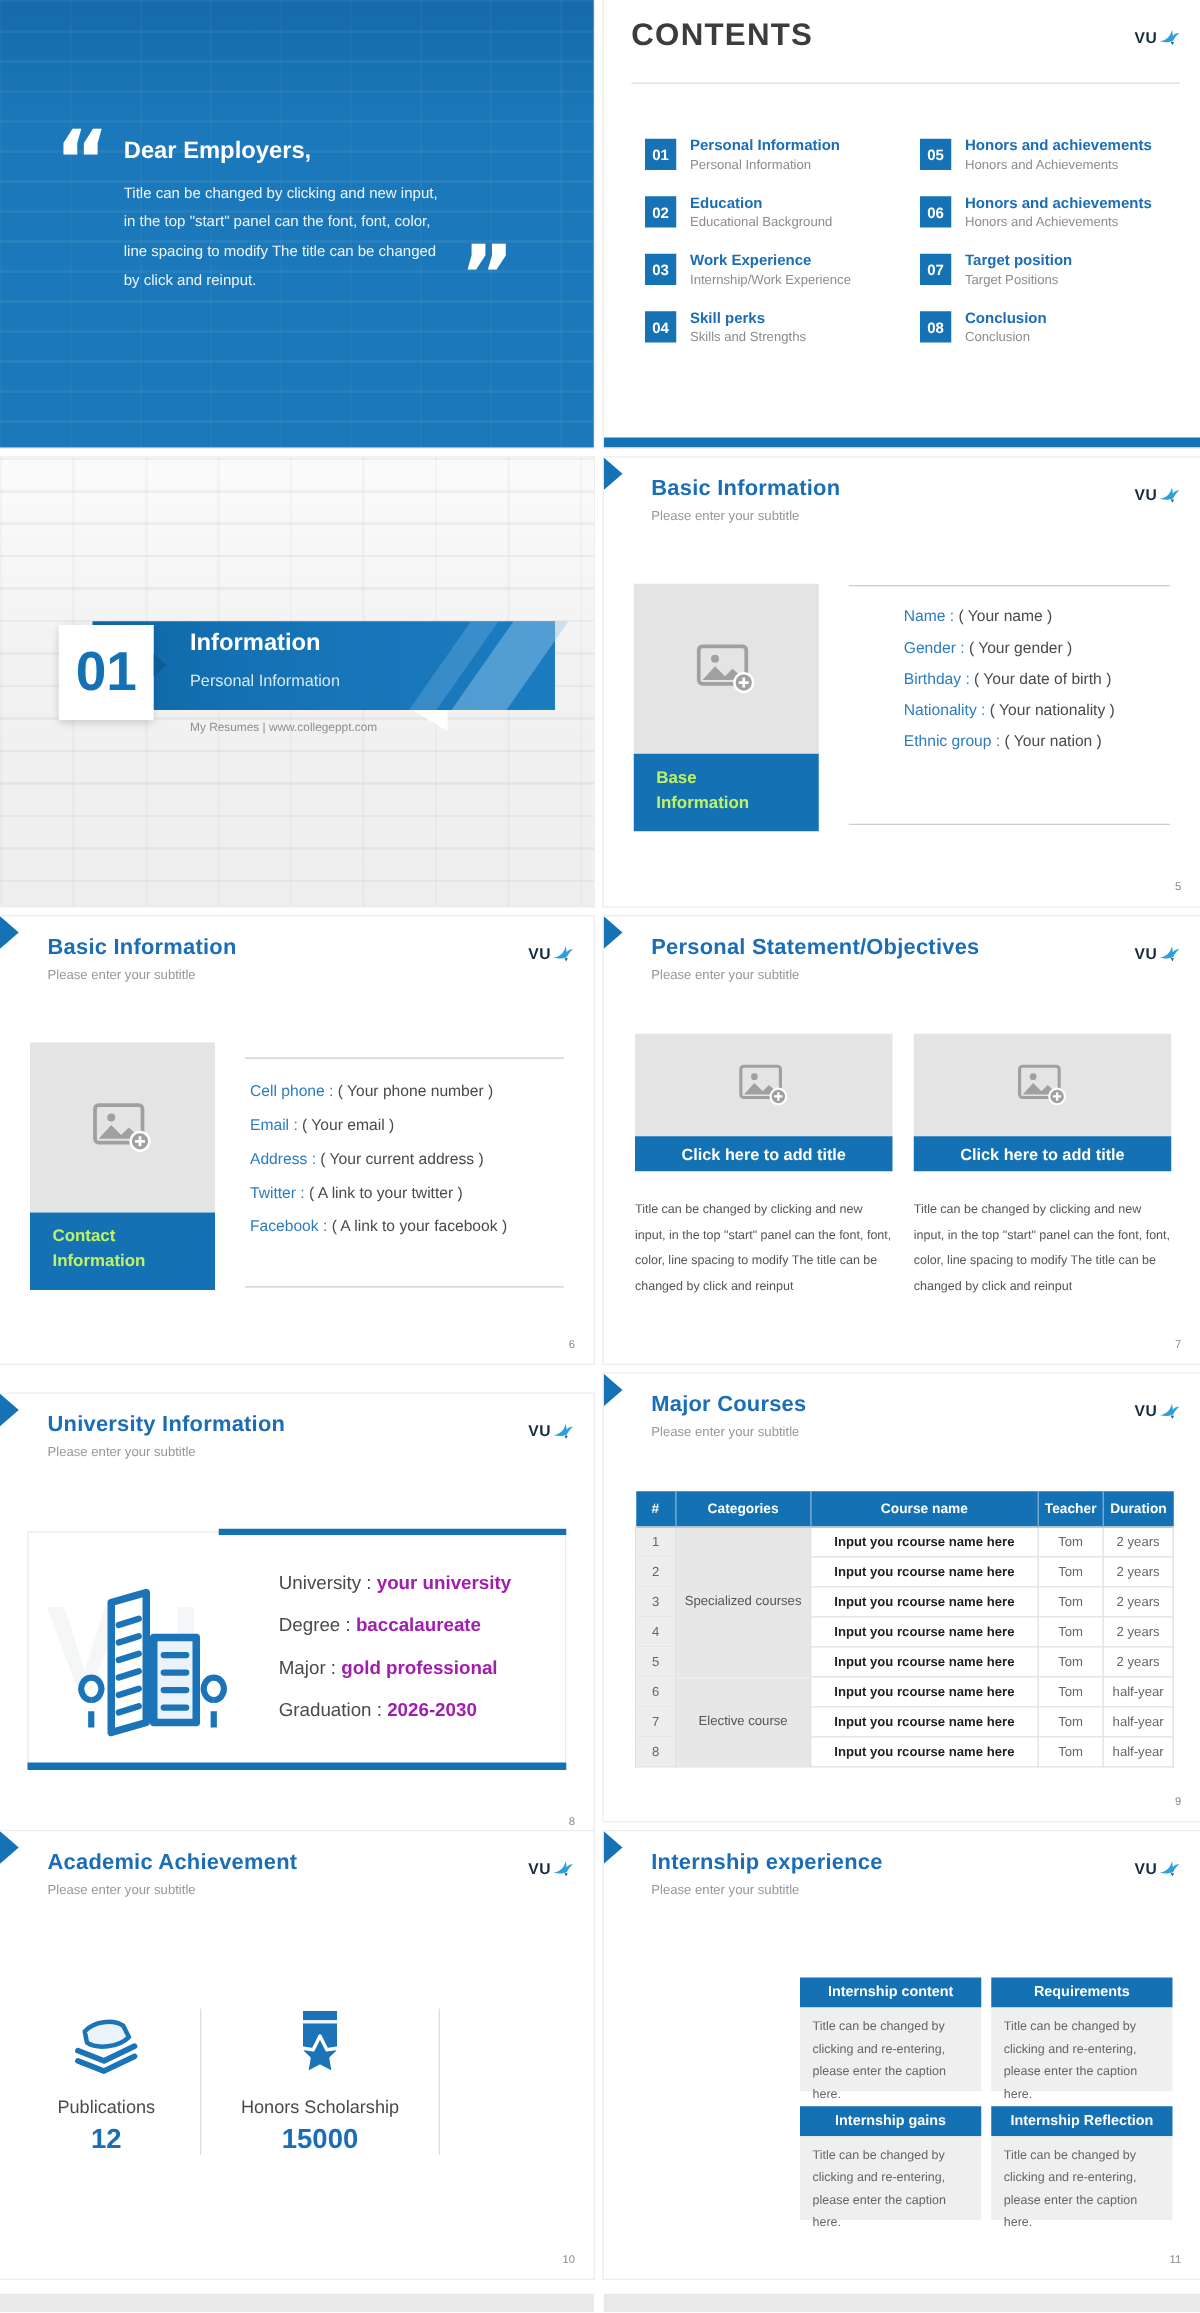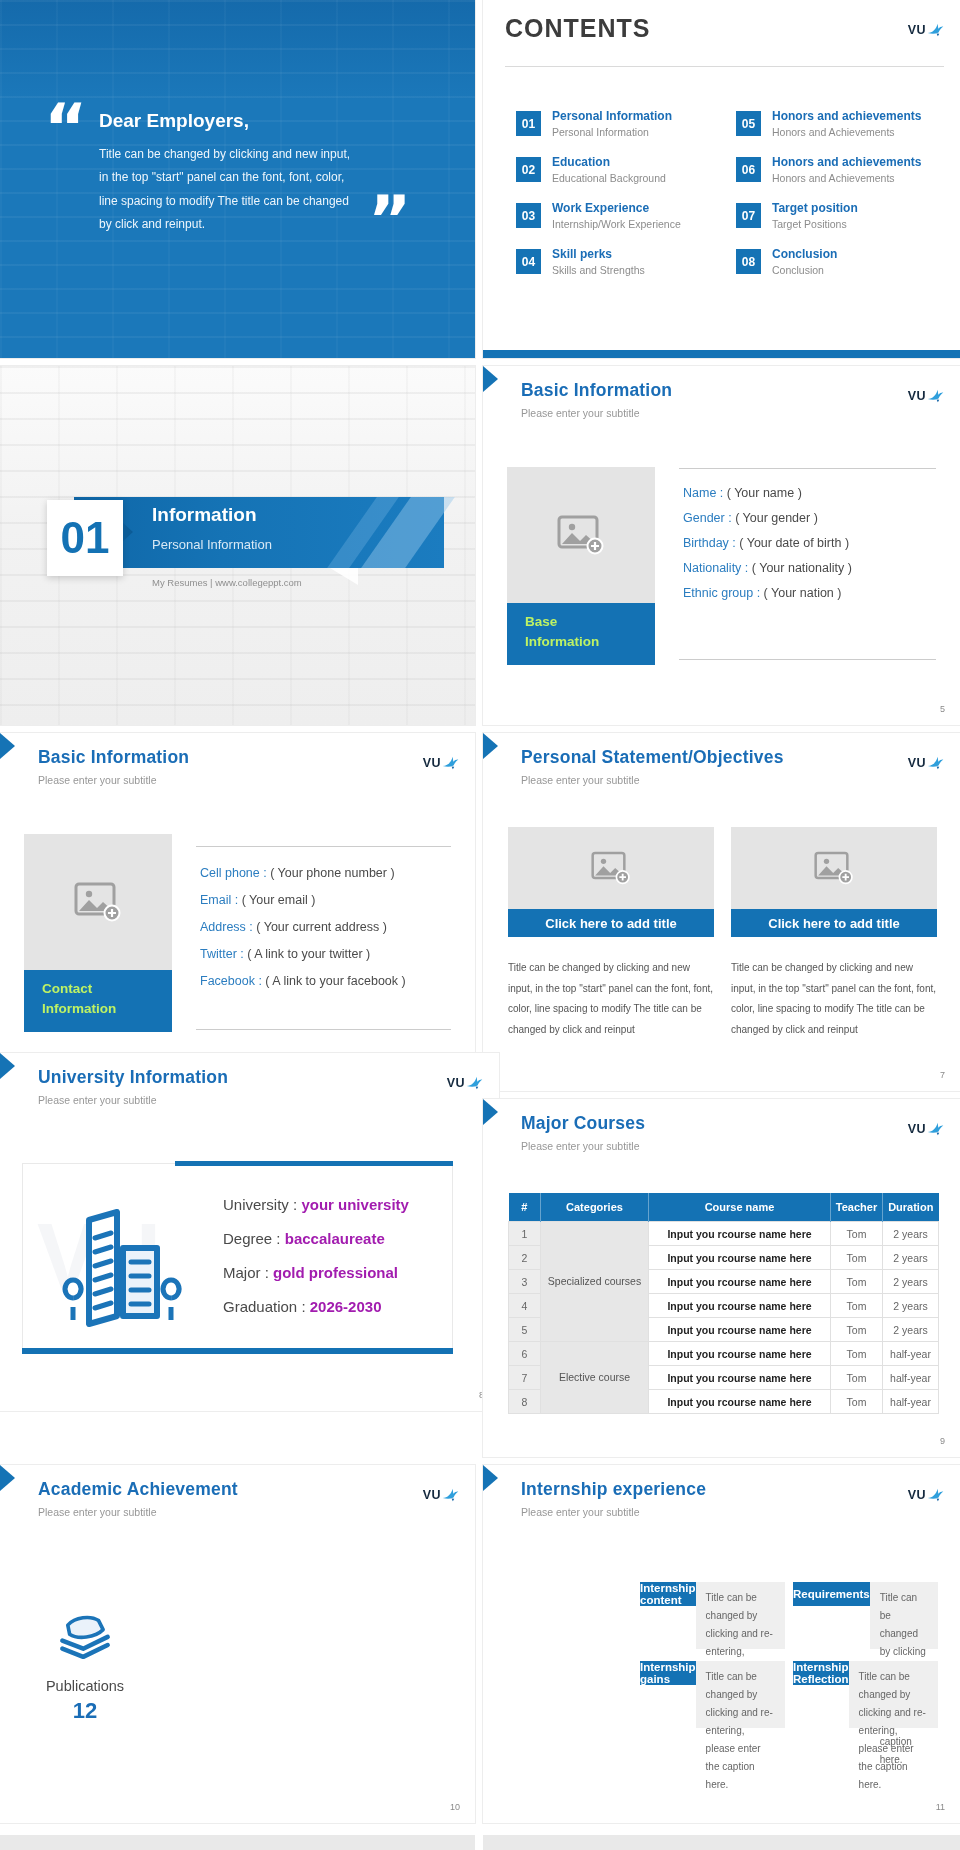--- a/index.html
+++ b/index.html
@@ -64,21 +64,21 @@
     display:flex;align-items:center;justify-content:center;cursor:pointer;}
   .ph-box svg{width:48px;height:40px;}
   .info-card{position:absolute;left:24px;top:237px;width:148px;height:62px;background:#1472b4;color:#bef264;
     font-weight:bold;font-size:13.5px;line-height:1.5;padding:9px 0 0 18px;box-sizing:border-box;}
   .info-line{position:absolute;left:196px;right:24px;height:1px;background:#cccccc;}
   .fields{position:absolute;left:200px;}
   .frow{white-space:nowrap;}
   .flabel{color:#2b7dc0;}
   .flabel::after{content:" : ";color:#2b7dc0;}
   .fval{color:#4a4a4a;}
-  .slide-basic .fields{top:120px;}
+  .slide-basic .fields{top:120px;margin-left:40px;}
   .slide-basic .frow{font-size:12.5px;margin-bottom:11px;}
   .slide-basic .line-top{top:102px;}
   .slide-basic .line-bot{top:293px;}
   .slide-contact .fields{top:133px;}
   .slide-contact .frow{font-size:12.5px;margin-bottom:13px;}
   .slide-contact .line-top{top:113px;}
   .slide-contact .line-bot{top:296px;}
 
   
   .stm-card{position:absolute;top:94px;width:206px;}
@@ -124,21 +124,21 @@
   .ach-value{margin-top:4px;font-size:22px;font-weight:bold;color:#1a6db6;text-align:center;}
 
   
   .int-left{position:absolute;left:25px;top:117px;width:125px;height:193px;background:#efefef;}
   .int-avatar{position:absolute;left:50%;top:-16px;transform:translateX(-50%);width:52px;height:52px;border-radius:50%;
     background:#e2e2e2;box-shadow:0 0 0 5px rgba(255,255,255,0.6);display:flex;align-items:center;justify-content:center;cursor:pointer;}
   .int-avatar svg{width:26px;height:22px;}
   .int-company{margin-top:48px;text-align:center;font-weight:bold;font-size:13px;color:#222;}
   .int-lbody{margin:9px 13px 0;font-size:10px;color:#666;line-height:1.9;}
   .int-grid{position:absolute;left:157px;top:117px;width:298px;display:grid;grid-template-columns:145px 145px;gap:12px 8px;}
-  .int-card{display:flex;flex-direction:row;}
+  .int-card{display:flex;flex-direction:column;}
   .int-chead{height:24px;background:#1472b4;color:#fff;font-size:11.5px;font-weight:bold;
     display:flex;align-items:center;justify-content:center;}
   .int-cbody{background:#efefef;height:67px;padding:7px 10px 0;font-size:10px;color:#666;line-height:1.8;box-sizing:border-box;}
 
   
   .next-strip{position:absolute;top:1835px;height:15px;background:#e9e9e9;}
   .next-strip.l{left:0;width:475px;}
   .next-strip.r{left:483px;width:477px;}
 </style>
 </head>
@@ -369,21 +369,21 @@
           <svg>
             <use href="#icon-img"></use>
           </svg>
         </div>
       <div class="stm-btn">Click here to add title</div>
       <div class="stm-body">Title can be changed by clicking and new input, in the top "start" panel can the font, font, color, line spacing to modify The title can be changed by click and reinput</div>
     </div>
     <div class="pnum">7</div>
   </section>
 
-  <section class="slide" style="left:0;top:1053px;padding-left:24px;">
+  <section class="slide" style="left:0;top:1115px;">
     <span class="head-arrow"></span>
     <div class="s-title">University Information</div>
     <div class="s-sub">Please enter your subtitle</div>
     <div class="vu">
         <span>VU</span>
         <svg>
           <use href="#icon-wing"></use>
         </svg>
       </div>
     <div class="uni-card">
@@ -497,20 +497,27 @@
         </svg>
       </div>
     <div class="ach-wrap">
       <div class="ach-item a1">
         <svg>
             <use href="#icon-pubs"></use>
           </svg>
         <div class="ach-label">Publications</div>
         <div class="ach-value">12</div>
       </div>
+      <div class="ach-item a2">
+        <svg>
+            <use href="#icon-medal"></use>
+          </svg>
+        <div class="ach-label">Honors Scholarship</div>
+        <div class="ach-value">15000</div>
+      </div>
     </div>
     <div class="pnum">10</div>
   </section>
 
   <section class="slide" style="left:483px;top:1465px;width:477px;">
     <span class="head-arrow"></span>
     <div class="s-title">Internship experience</div>
     <div class="s-sub">Please enter your subtitle</div>
     <div class="vu">
         <span>VU</span>

